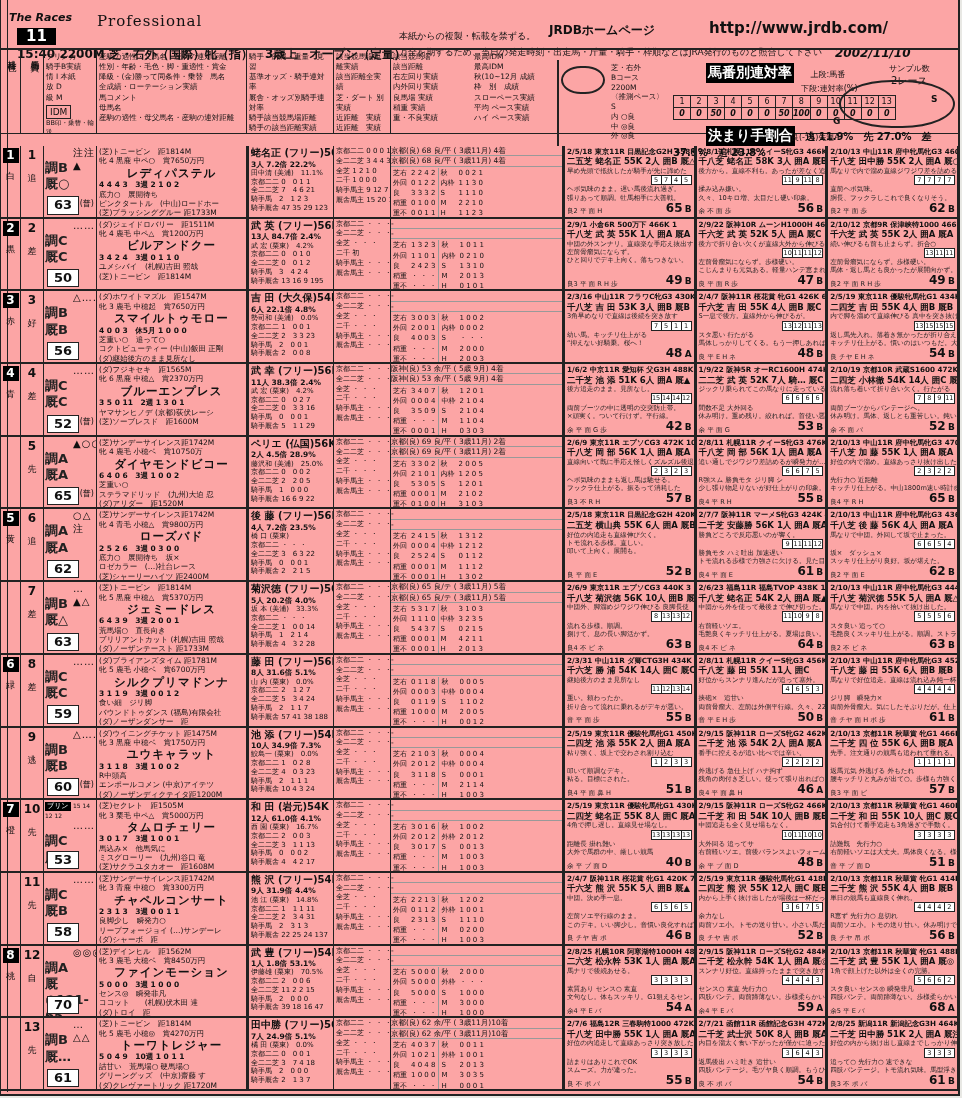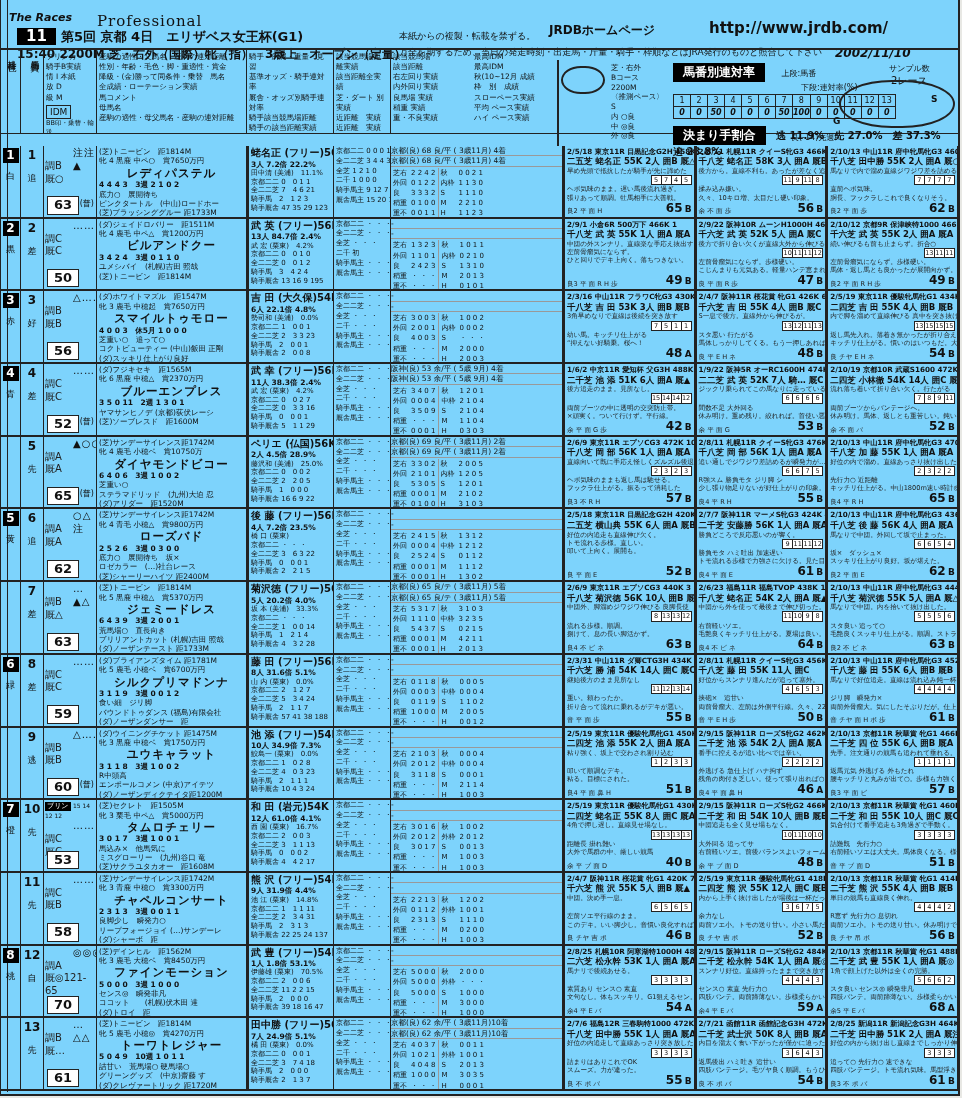--- a/index.html
+++ b/index.html
@@ -1,17 +1,17 @@
 <!DOCTYPE html>
 <html><head>
 <meta charset="utf-8">
 <style>
   html,body{margin:0;padding:0;background:#e8e8e4;}
   body{width:962px;height:1098px;position:relative;font-family:"DejaVu Sans","Liberation Sans",sans-serif;color:#111;}
-  #sheet{position:absolute;left:0;top:0;width:960px;height:1096px;background:#7dd3fc;
+  #sheet{position:absolute;left:0;top:0;width:960px;height:1096px;background:#fca5a5;
          border-left:1px solid #222;border-right:2px solid #222;border-bottom:2px solid #222;box-sizing:border-box;}
   #inner{position:absolute;left:6px;top:0;right:2px;bottom:2px;border-left:1px solid #222;}
   .hdr{position:absolute;left:8px;top:6px;width:940px;height:52px;}
   .brandtop{font-style:italic;font-weight:bold;font-size:11px;}
   .brand{font-size:15px;letter-spacing:1px;position:absolute;left:88px;top:6px;font-family:"DejaVu Serif","Liberation Serif",serif;}
   .raceno{position:absolute;left:8px;top:22px;background:#000;color:#fff;font-weight:bold;font-size:15px;padding:0 9px;height:17px;line-height:17px;}
   .rtitle{position:absolute;left:52px;top:22px;font-weight:bold;font-size:13px;}
   .rcond{position:absolute;left:8px;top:40px;font-weight:bold;font-size:12px;}
   .notice1{position:absolute;left:390px;top:24px;font-size:9px;}
   .site{position:absolute;left:540px;top:16px;font-size:12px;font-weight:bold;}
@@ -20,21 +20,21 @@
   .pdate{position:absolute;left:826px;top:40px;font-size:12px;font-style:italic;font-weight:bold;}
   
   .legend{position:absolute;left:0;top:48px;width:958px;height:86px;border-top:2px solid #222;border-bottom:1px solid #222;box-sizing:border-box;font-size:7.5px;}
   .lg{position:absolute;top:0;height:100%;border-right:1px solid #222;box-sizing:border-box;padding:2px 2px;overflow:hidden;line-height:1.35;}
   .vert{writing-mode:vertical-rl;text-orientation:upright;font-size:9px;letter-spacing:1px;padding-top:3px;}
   .idmbox{border:1px solid #222;display:inline-block;padding:0 3px;font-size:9px;margin-top:2px;}
   .twocol{display:flex;justify-content:flex-end;}
   .twocol>div{flex:1;}
   
   .ibox{position:absolute;left:556px;top:60px;width:402px;height:86px;border-left:2px solid #222;box-sizing:border-box;font-size:8px;}
-  .blk{background:#000;color:#fff;font-weight:bold;padding:1px 10px;font-size:12px;display:inline-block;}
+  .blk{background:#000;color:#fff;font-weight:bold;padding:1px 2px;font-size:14px;display:inline-block;margin-left:33px;}
   .wtab{border-collapse:collapse;margin-top:1px;}
   .wtab td{border:1px solid #222;width:16px;height:11px;text-align:center;font-size:8px;padding:0;}
   .wtab .rate{font-style:italic;font-weight:bold;}
   .ovalwrap{position:absolute;}
   .oval{border:2px solid #222;border-radius:50%/55%;}
   .courseinfo{line-height:1.3;font-size:7.5px;}
   
   #rows{position:absolute;left:0;top:146px;width:958px;}
   .row{display:flex;height:72.7px;border-bottom:2px solid #222;box-sizing:border-box;overflow:hidden;font-size:7.5px;line-height:1.25;}
   .c{border-right:1px solid #222;box-sizing:border-box;overflow:hidden;position:relative;}
@@ -44,21 +44,21 @@
   .c-info{width:150px;padding:1px 2px;}
   .c-jk{width:87px;padding:1px 2px;border-left:2px solid #222;}
   .c-ms{width:57px;padding:1px 2px;}
   .c-tbl{width:172px;padding:0;}
   .c-pp{width:131.6px;padding:1px 2px;border-left:2px solid #222;font-size:7px;}
   .wakunum{background:#000;color:#fff;font-weight:bold;font-size:12px;width:16px;height:15px;line-height:15px;margin:2px auto 0;}
   .wakucolor{font-size:9px;margin-top:8px;}
   .numbig{font-weight:bold;font-size:12px;margin-top:2px;}
   .style{font-size:9px;margin-top:10px;}
   .marks{font-size:10px;letter-spacing:1px;height:13px;padding-left:28px;}
-  .chokyu{font-size:10px;color:#222;}
+  .chokyu{font-size:13px;color:#222;font-weight:bold;}
   .idm{border:1px solid #222;font-weight:bold;font-size:13px;text-align:center;width:30px;position:absolute;left:3px;bottom:2px;background:#fff;}
   .fut{position:absolute;right:2px;bottom:8px;font-size:8px;}
   .hname{font-weight:bold;font-size:11.5px;text-align:center;letter-spacing:1px;white-space:nowrap;}
   .sline,.dline{white-space:nowrap;}
   .rec{font-weight:bold;white-space:nowrap;}
   .cmt{white-space:nowrap;}
   .jname{font-weight:bold;font-size:10px;white-space:nowrap;}
   .jodds{font-weight:bold;white-space:nowrap;}
   .jline{white-space:nowrap;font-size:7px;}
   .msl{white-space:nowrap;font-size:7px;line-height:1.4;}
@@ -81,21 +81,20 @@
 </head>
 <body>
 
 <div id="sheet">
 <div id="inner"></div>
 
 <div class="hdr">
   <span class="brandtop">The Races</span>
   <span class="brand">Professional</span>
   <span class="raceno">11</span>
-  <span class="rtitle">第5回 京都 4日　エリザベス女王杯(G1)</span>
   <span class="rcond">15:40 2200M 芝・右外（国際）牝（指）　3歳上　オープン（定量）</span>
   <span class="notice1">本紙からの複製・転載を禁ずる。</span>
   <span class="site">JRDBホームページ</span>
   <span class="url">http://www.jrdb.com/</span>
   <span class="notice2">万全を期するため、当日の発走時刻・出走馬・斤量・騎手・枠順などはJRA発行のものと照合して下さい</span>
   <span class="pdate">2002/11/10</span>
 </div>
 
 <div class="legend">
   <div class="lg vert" style="left:0;width:20px;">枠番枠色</div>
@@ -528,21 +527,21 @@
     <div class="idm">56</div>
     <div class="fut"></div>
   </div>
   <div class="c c-info">
     <div class="sline">(ダ)ホワイトマズル　距1547M</div>
     <div class="sline">牝 3 鹿毛 中穂起　賞7650万円</div>
     <div class="hname">スマイルトゥモロー</div>
     <div class="rec">4 0 0 3　休5月 1 0 0 0</div>
     <div class="cmt">芝重い○　追って○</div>
     <div class="dline">コクトビューティー (中山)飯田 正剛</div>
-    <div class="dline">(ダ)スッキリ仕上がり良好</div>
+    <div class="dline">(ダ)継始後方のまま見所なし</div>
   </div>
   <div class="c c-jk">
     <div class="jname">吉 田 (大久保)54K</div>
     <div class="jodds">6人 22.1倍 4.8%</div>
     <div class="jline">勢司和 (美浦)　0.0%</div>
     <div class="jline">京都二二 1　0 0 1</div>
           <div class="jline">全二二芝 2　3 3 23</div>
           <div class="jline">騎手馬　2　0 0 1</div>
           <div class="jline">騎手厩舎 2　0 0 8</div>
   </div>

